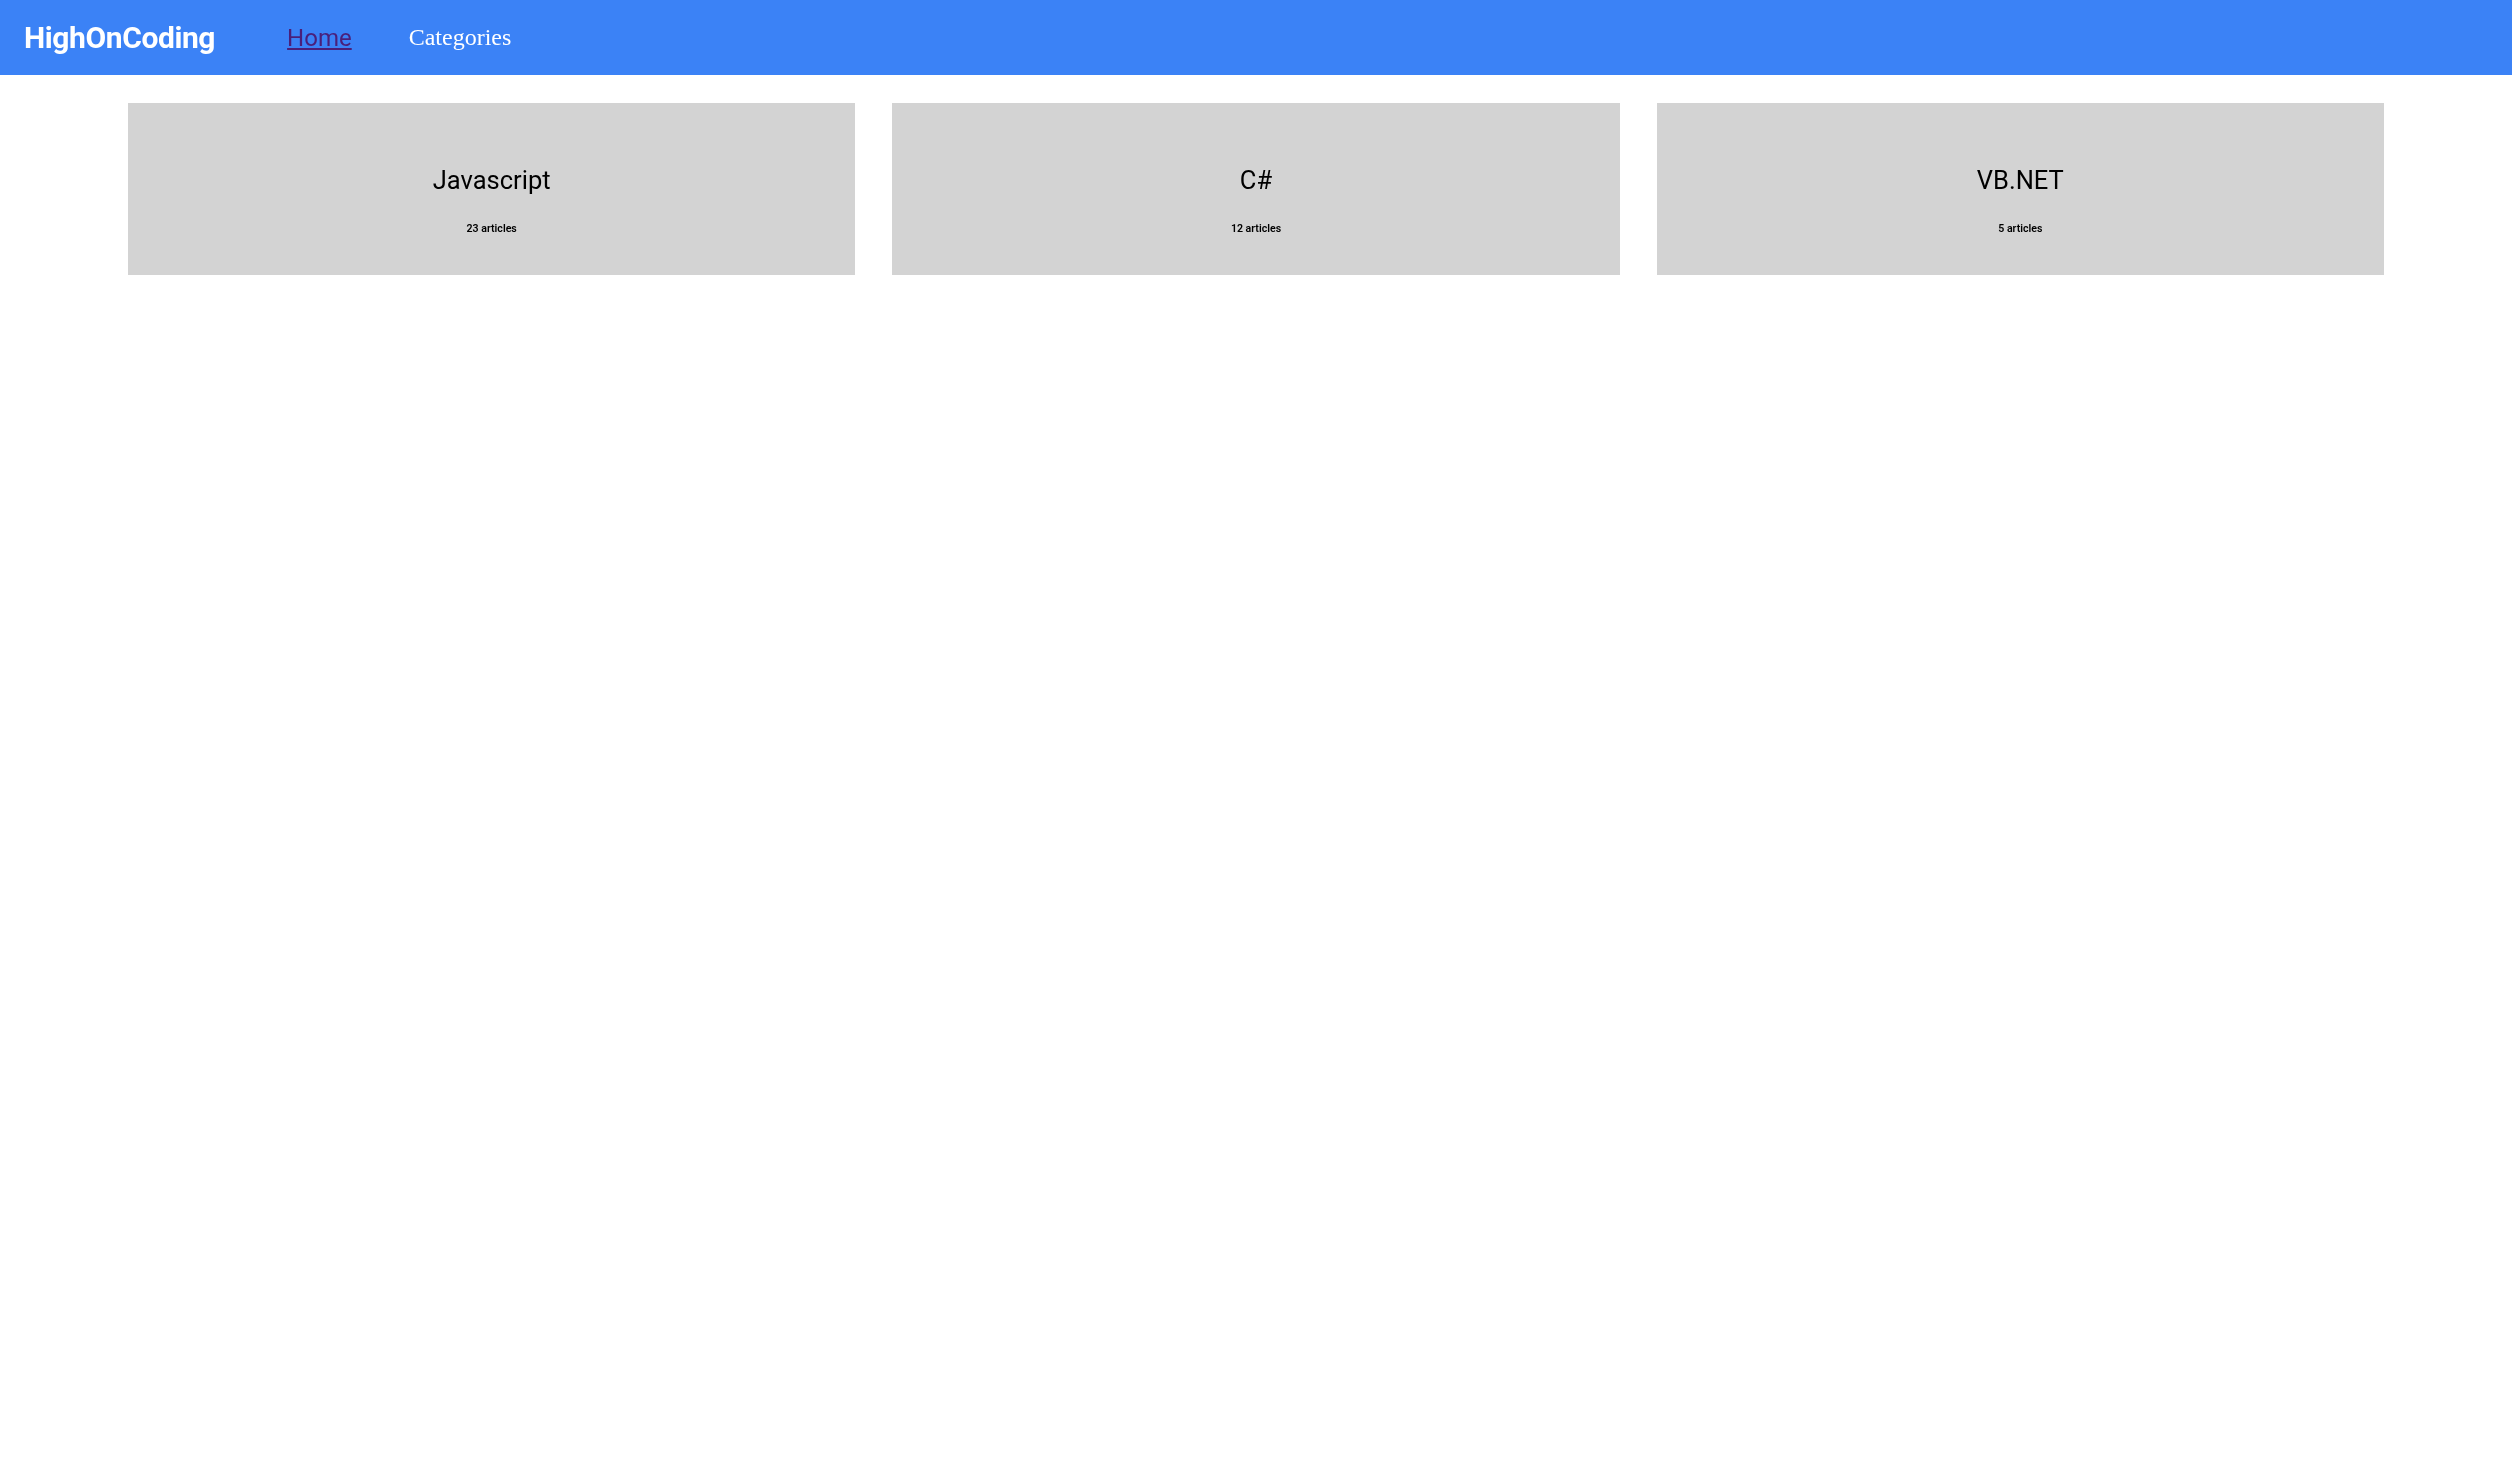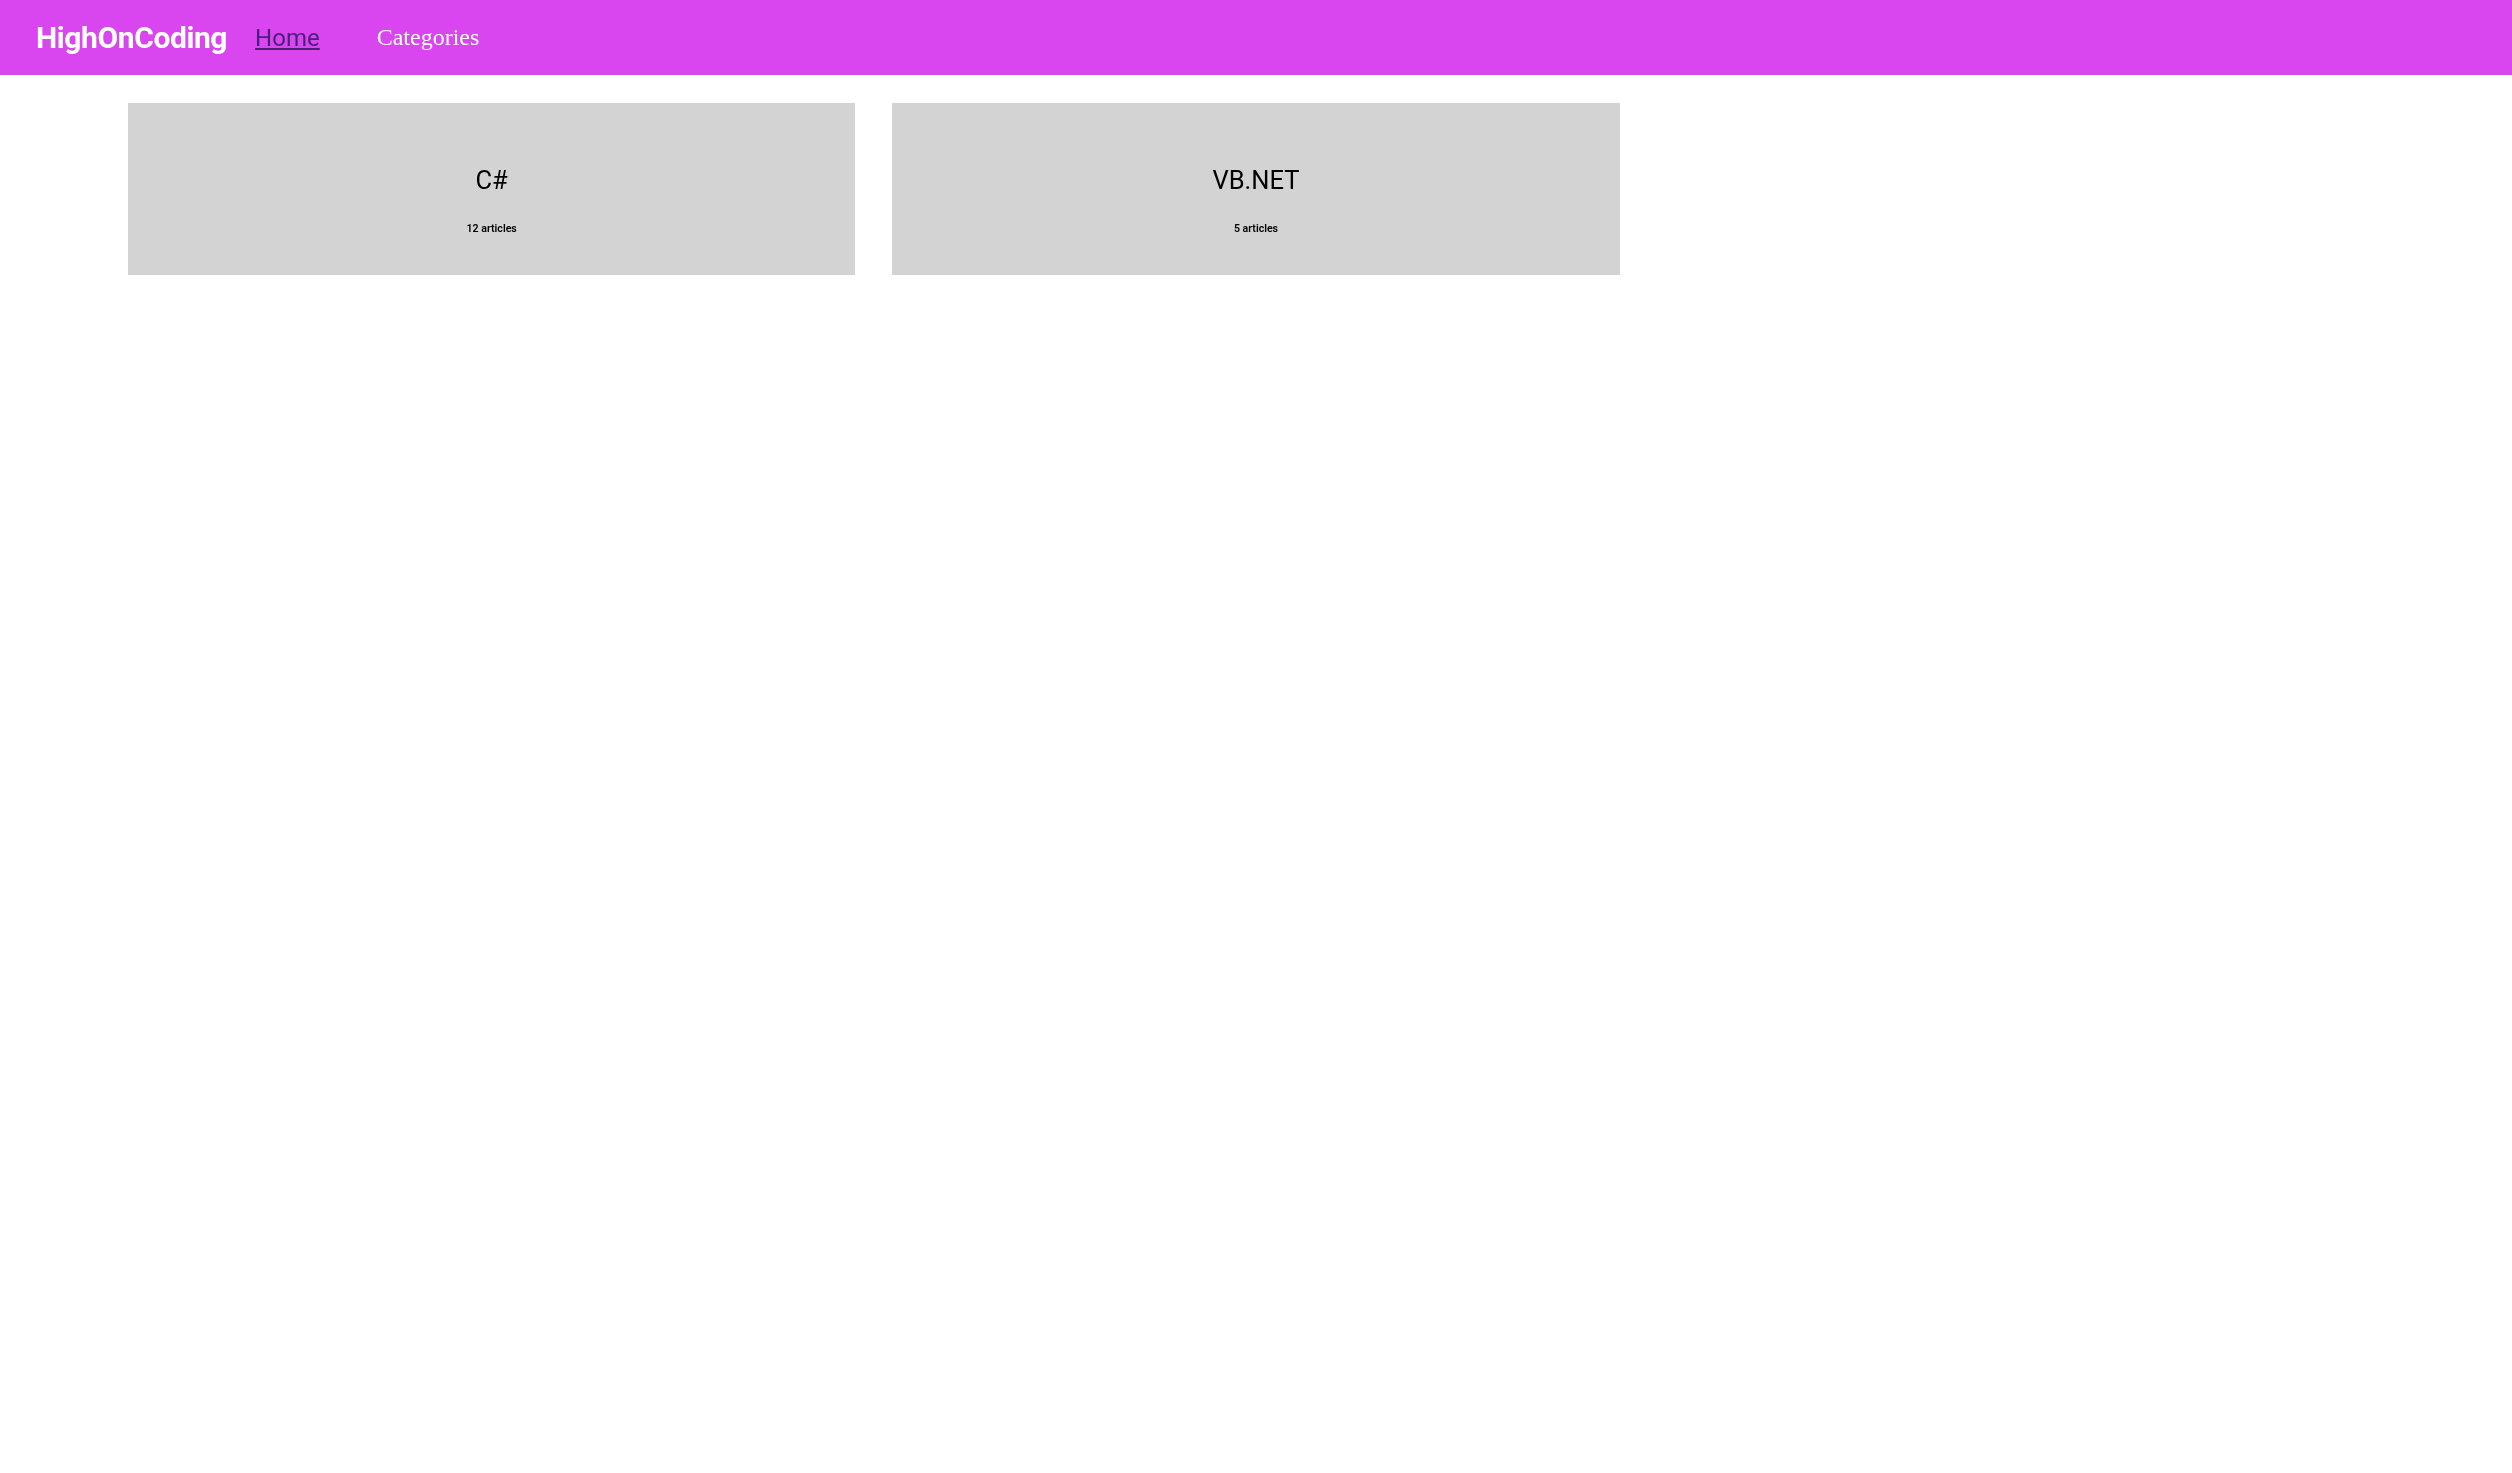--- a/index.html
+++ b/index.html
@@ -7,25 +7,25 @@
       padding: 0;
       box-sizing: border-box;
     }
     
     body {
       font-family: -apple-system, BlinkMacSystemFont, 'Segoe UI', Roboto, Helvetica, Arial, sans-serif;
       background: #ffffff;
     }
     
     .header {
-      background: #d946ef;
-      padding: 20px 36px;
+      background: #3b82f6;
+      padding: 20px 24px;
       display: flex;
       align-items: center;
-      gap: 28px;
+      gap: 72px;
     }
     
     .site-title {
       color: #ffffff;
       font-size: 30px;
       font-weight: 700;
       letter-spacing: -0.4px;
     }
     
     .nav {
@@ -90,20 +90,24 @@
   <div class="site-title">HighOnCoding</div>
   <div class="nav">
     <a class="nav-link active">Home</a>
     <a class="nav-link">Categories</a>
   </div>
 </div>
 
 <div class="content">
   <div class="grid">
 
+    <div class="category-card">
+      <div class="category-title">Javascript</div>
+      <div class="category-count">23 articles</div>
+    </div>
 
     <div class="category-card">
       <div class="category-title">C#</div>
       <div class="category-count">12 articles</div>
     </div>
 
 
 
 
     <div class="category-card">

